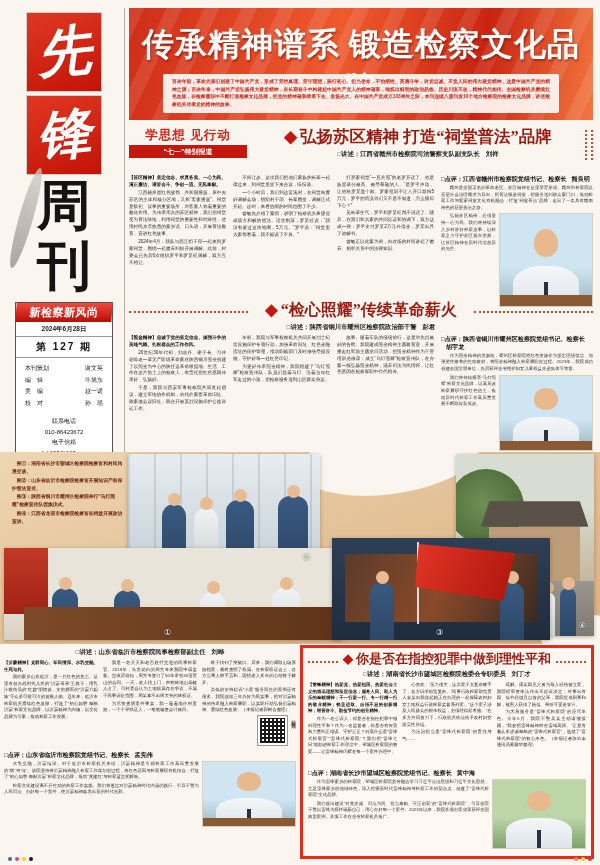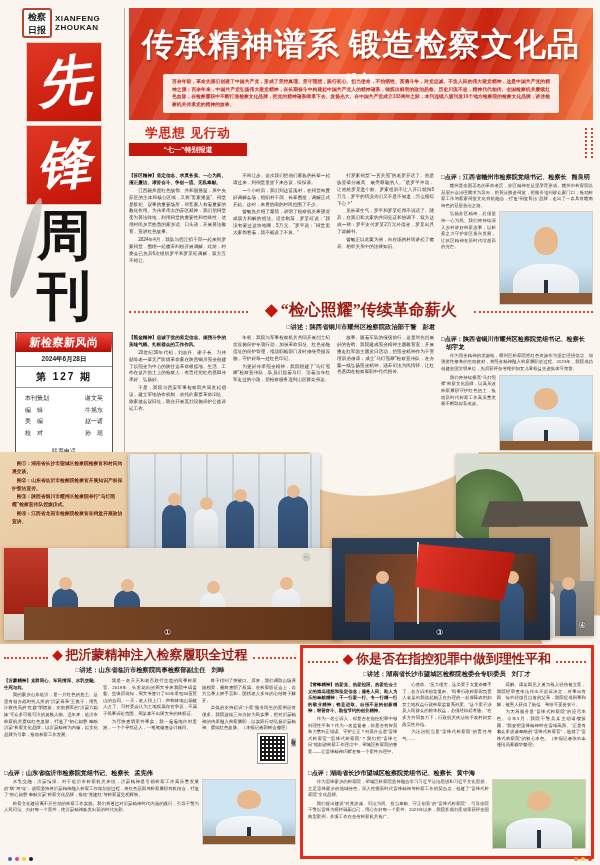--- a/index.html
+++ b/index.html
@@ -123,30 +123,20 @@
   .regmarks i{width:4px;height:4px;border-radius:50%;display:block;}
   .rm-left{left:8px;top:857px;}
   .rm-right{right:8px;top:857px;}
 </style>
 </head>
 <body>
 
 <div class="page">
 
   <aside class="sidebar">
-    <div class="logo-row">
-      <div class="seal">
-        <span>检察</span>
-        <span>日报</span>
-      </div>
-      <div class="logo-en">
-        <div>XIANFENG</div>
-        <div>ZHOUKAN</div>
-      </div>
-    </div>
     <div class="char-box">
         <span>先</span>
       </div>
     <div class="char-box">
         <span>锋</span>
       </div>
     <div class="char-black"><i class="brush"></i><span>周</span></div>
     <div class="char-black"><span>刊</span></div>
 
     <div class="info-box">
@@ -184,20 +174,24 @@
   <header class="banner">
     <div class="banner-title">传承精神谱系  锻造检察文化品牌</div>
     <div class="banner-intro">百余年前，革命先驱们创建了中国共产党，形成了坚持真理、坚守理想，践行初心、担当使命，不怕牺牲、英勇斗争，对党忠诚、不负人民的伟大建党精神，这是中国共产党的精神之源；百余年来，中国共产党弘扬伟大建党精神，在长期奋斗中构建起中国共产党人的精神谱系，锤炼出鲜明的政治品格。历史川流不息，精神代代相传。全国检察机关赓续红色血脉，在检察履职中不断打造检察文化品牌，把党的精神谱系继承下去、发扬光大。在中国共产党成立103周年之际，本刊连续八版刊发10个地方检察院的检察文化品牌，讲述检察机关传承党的精神的故事。</div>
   </header>
 
   <section class="a1">
     <div class="a1-head">
       <div class="badge">
         <div class="badge-l1">学思想 见行动</div>
         <div class="badge-l3">“七一”特别报道</div>
+      </div>
+      <div class="headline-zone">
+        <h2 class="headline h-big"><span class="diamond">◆</span><span>弘扬苏区精神 打造“祠堂普法”品牌</span></h2>
+        <div class="byline"><span>□讲述：</span><span>江西省赣州市检察院司法警察支队副支队长</span><b>刘祥</b></div>
       </div>
       <div class="vdots"></div>
     </div>
     <div class="a-body">
       <div class="col">
         <p class="intro"><b>【苏区精神】</b><span>坚定信念、求真务实、一心为民、清正廉洁、艰苦奋斗、争创一流、无私奉献。</span></p>
         <p>江西赣州是红色故都、共和国摇篮，原中央苏区的主体和核心区域，又称“客家摇篮”。祠堂是祭祀、议事的重要场所，对客家人有着重要的教化作用。为传承伟大的苏区精神，我们把祠堂变为普法阵地，利用祠堂的重要性和特殊性，使用村民乡亲熟悉的家乡话、口头语，开展普法教育，宣讲红色故事。</p>
         <p>2024年4月，我队与西江镇干部一起来到罗家祠堂，围绕一起赡养纠纷开展调解。此前，村委会已先后6次组织罗平和罗某旺调解，双方互不相让。</p>
       </div>
       <div class="col">
@@ -303,25 +297,20 @@
       <div class="screen"></div>
       <div class="pole"></div>
       <div class="flag-shape"></div>
       <span class="fig" style="left:38px;height:58px;"></span>
       <span class="fig" style="right:26px;height:58px;"></span>
       <span class="num" style="left:104px;bottom:3px;">③</span>
     </div>
   </section>
 
   <section class="a3">
-    <div class="b-head">
-      <div class="dotline"></div>
-      <h3 class="headline h-small"><span class="diamond">◆</span><span>把沂蒙精神注入检察履职全过程</span></h3>
-      <div class="dotline"></div>
-    </div>
     <div class="byline"><span>□讲述：</span><span>山东省临沂市检察院民事检察部副主任</span><b>刘晔</b></div>
     <div class="b-body">
       <div class="col">
         <p class="intro"><b>【沂蒙精神】</b><span>党群同心、军民情深、水乳交融、生死与共。</span></p>
         <p>我的家乡山东临沂，是一片红色的热土。这里有创办战时托儿所的“沂蒙母亲”王换于，用乳汁救伤员的“红嫂”明德英，支前拥军的“沂蒙六姐妹”等众多可歌可泣的英模人物。近年来，临沂市检察机关赓续红色血脉，打造了“初心如磐 奉献沂蒙”检察文化品牌，以沂蒙精神为内核，以文化品牌为引擎，推动检察工作发展。</p>
       </div>
       <div class="col">
         <p>我是一名天天和老百姓打交道的民事检察官。2019年，头发花白的周大爷来我院申请监督。交谈后得知，周大爷签订了50年承包30亩荒山的合同。一天，老人找上门，声称林地山场被人占了。可村委会认为土地权属存在争议，不属于民事诉讼范围，周某拿不出周大爷的林权证。</p>
         <p>为尽快查明案件事实，我一遍遍地往村里跑，一个个寻找证人，一笔笔核查会计账目。</p>
       </div>

